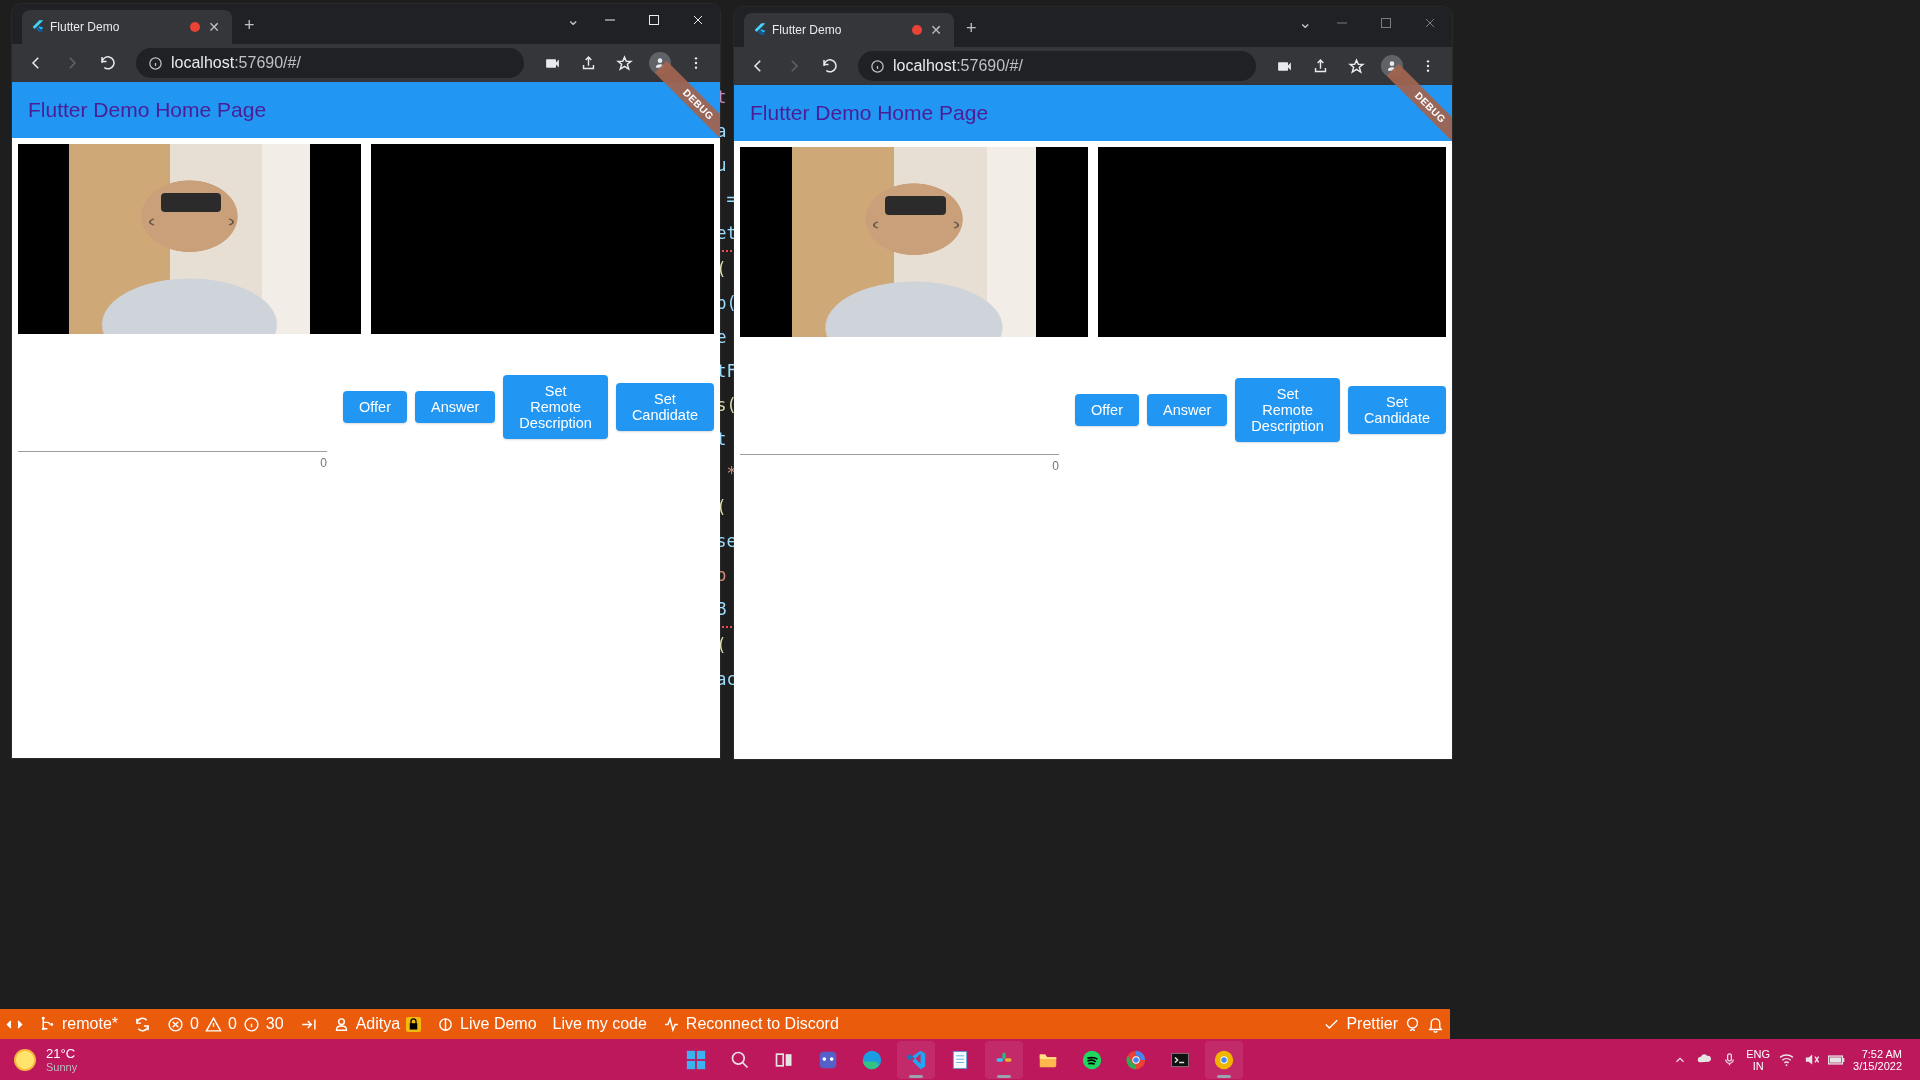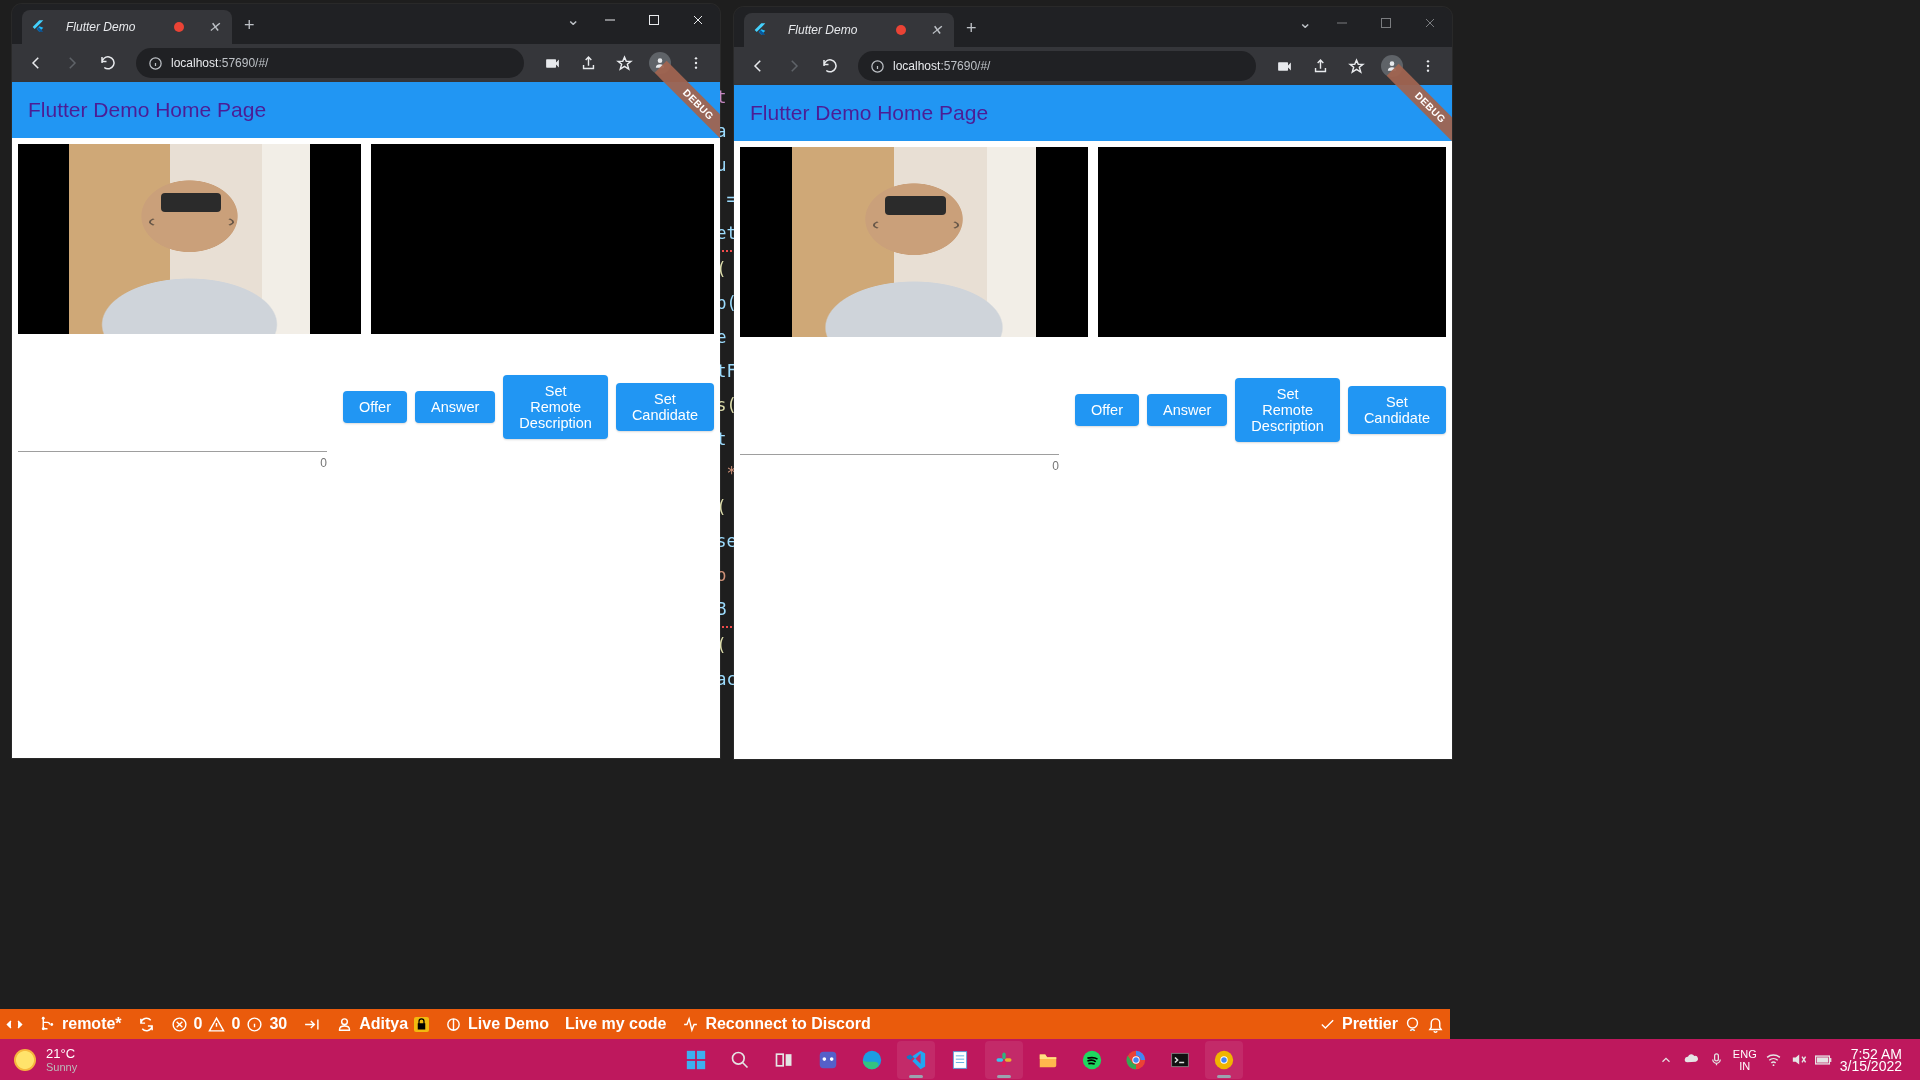--- a/index.html
+++ b/index.html
@@ -27,41 +27,41 @@
   .chrome.left  { left:12px;  top:4px;  width:708px; height:754px; }
   .chrome.right { left:734px; top:7px;  width:718px; height:752px; }
 
   .titlebar {
     height:40px; background:#202124; display:flex; align-items:flex-end;
     position:relative;
   }
   .tab {
     height:34px; background:#35363a; border-radius:8px 8px 0 0;
     margin-left:10px; display:flex; align-items:center; padding:0 8px;
-    min-width:210px; gap:20px; font-size:12px; color:#e8eaed;font-style:italic;
+    min-width:210px; gap:4px; font-size:12px; color:#e8eaed;
   }
   .flutter-favicon{width:16px;height:16px;}
   .rec-dot{width:10px;height:10px;border-radius:50%;background:#ea4335;margin-left:auto;}
   .tab-close{color:#bdc1c6;font-size:14px;line-height:1;padding:0 4px;}
   .newtab{color:#bdc1c6;margin:0 0 8px 12px;font-size:18px;}
 
   .win-controls{position:absolute;right:0;top:0;display:flex;height:32px;}
   .win-btn{width:44px;height:32px;display:flex;align-items:center;justify-content:center;color:#e8eaed;}
   .win-btn svg{width:12px;height:12px;}
   .tab-dd{position:absolute;right:140px;top:6px;color:#bdc1c6;}
 
   .toolbar{
     height:38px;background:#35363a;display:flex;align-items:center;
     padding:0 8px;gap:4px;
   }
   .nav-btn{width:32px;height:32px;display:flex;align-items:center;justify-content:center;color:#bdc1c6;border-radius:50%;}
   .nav-btn.disabled{color:#5f6368;}
   .omnibox{
     flex:1;height:30px;background:#202124;border-radius:15px;
-    display:flex;align-items:center;padding:0 12px;gap:8px;color:#bdc1c6;font-size:12px;margin:12px 8px;
+    display:flex;align-items:center;padding:0 12px;gap:8px;color:#bdc1c6;font-size:16px;margin:12px 8px;
   }
   .omnibox .host{color:#e8eaed;}
   .tb-icon{width:32px;height:32px;display:flex;align-items:center;justify-content:center;color:#e8eaed;}
   .avatar-circle{width:22px;height:22px;border-radius:50%;background:#5f6368;display:flex;align-items:center;justify-content:center;}
 
   
   .content{flex:1;background:#fafafa;position:relative;display:flex;flex-direction:column;}
   .appbar{
     height:56px;background:#2196f3;color:#4c1d95;display:flex;align-items:center;
     padding:0 16px;font-size:21px;font-weight:400;
@@ -106,42 +106,42 @@
     box-shadow:0 1px 2px rgba(0,0,0,.15);
   }
 
   
   .statusbar{
     position:absolute;left:0;bottom:41px;width:1450px;height:30px;
     background:#ea5b0c;color:#fff;display:flex;align-items:center;
     font-size:16px;padding:0 6px;gap:16px;
   }
   .chrome.left, .chrome.right { z-index:5; }
-  .statusbar{ z-index:3;font-weight:bold; }
+  .statusbar{ z-index:3; }
   .sb-item{display:flex;align-items:center;gap:6px;}
   .sb-item svg{width:17px;height:17px;}
   .sb-right{margin-left:auto;display:flex;align-items:center;gap:6px;}
   .lock-badge{background:#f2b90f;width:15px;height:15px;border-radius:2px;display:inline-flex;align-items:center;justify-content:center;}
 
   
   .taskbar{
     position:absolute;left:0;bottom:0;width:1920px;height:41px;
     background:#be185d;display:flex;align-items:center;color:#fff;z-index:10;
     font-size:12px;
   }
   .weather{display:flex;align-items:center;gap:10px;padding:0 14px;}
   .sun{width:22px;height:22px;border-radius:50%;background:radial-gradient(circle,#ffe36b 0 55%,#f6b73c 60% 100%);}
   .tb-center{position:absolute;left:50%;transform:translateX(-50%);display:flex;gap:6px;align-items:center;}
   .tb-app{width:38px;height:38px;display:flex;align-items:center;justify-content:center;border-radius:4px;position:relative;}
   .tb-app.active::after{content:"";position:absolute;bottom:1px;left:12px;right:12px;height:3px;background:#9ca3af;border-radius:2px;}
   .tb-app.active{background:rgba(255,255,255,.08);}
   .tb-tray{margin-left:auto;display:flex;align-items:center;gap:8px;padding-right:18px;}
   .tray-ico{width:17px;height:17px;display:flex;align-items:center;justify-content:center;color:#e5e5e5;}
   .tb-lang{font-size:11px;line-height:12px;text-align:center;}
-  .tb-clock{font-size:14px;line-height:12px;text-align:right;}
+  .tb-clock{font-size:11px;line-height:12px;text-align:right;}
 
   svg{display:block;}
 </style>
 </head>
 <body>
 <div class="desktop">
 
   <div class="code-bg">
     <span class="kw">rt</span>
     <span>Pa</span>

